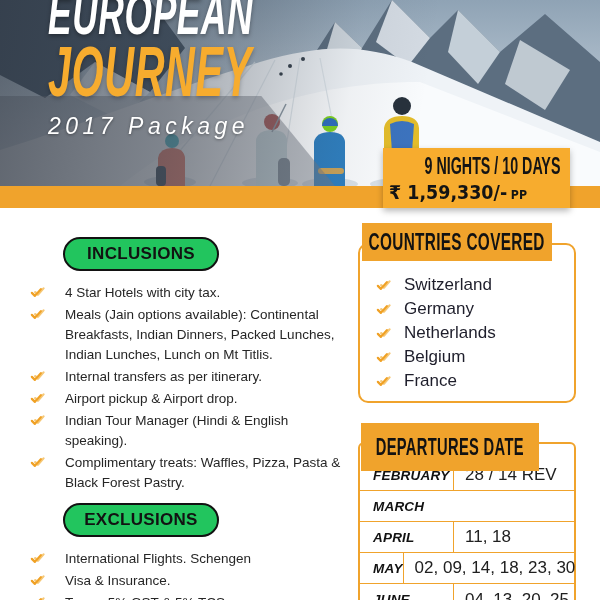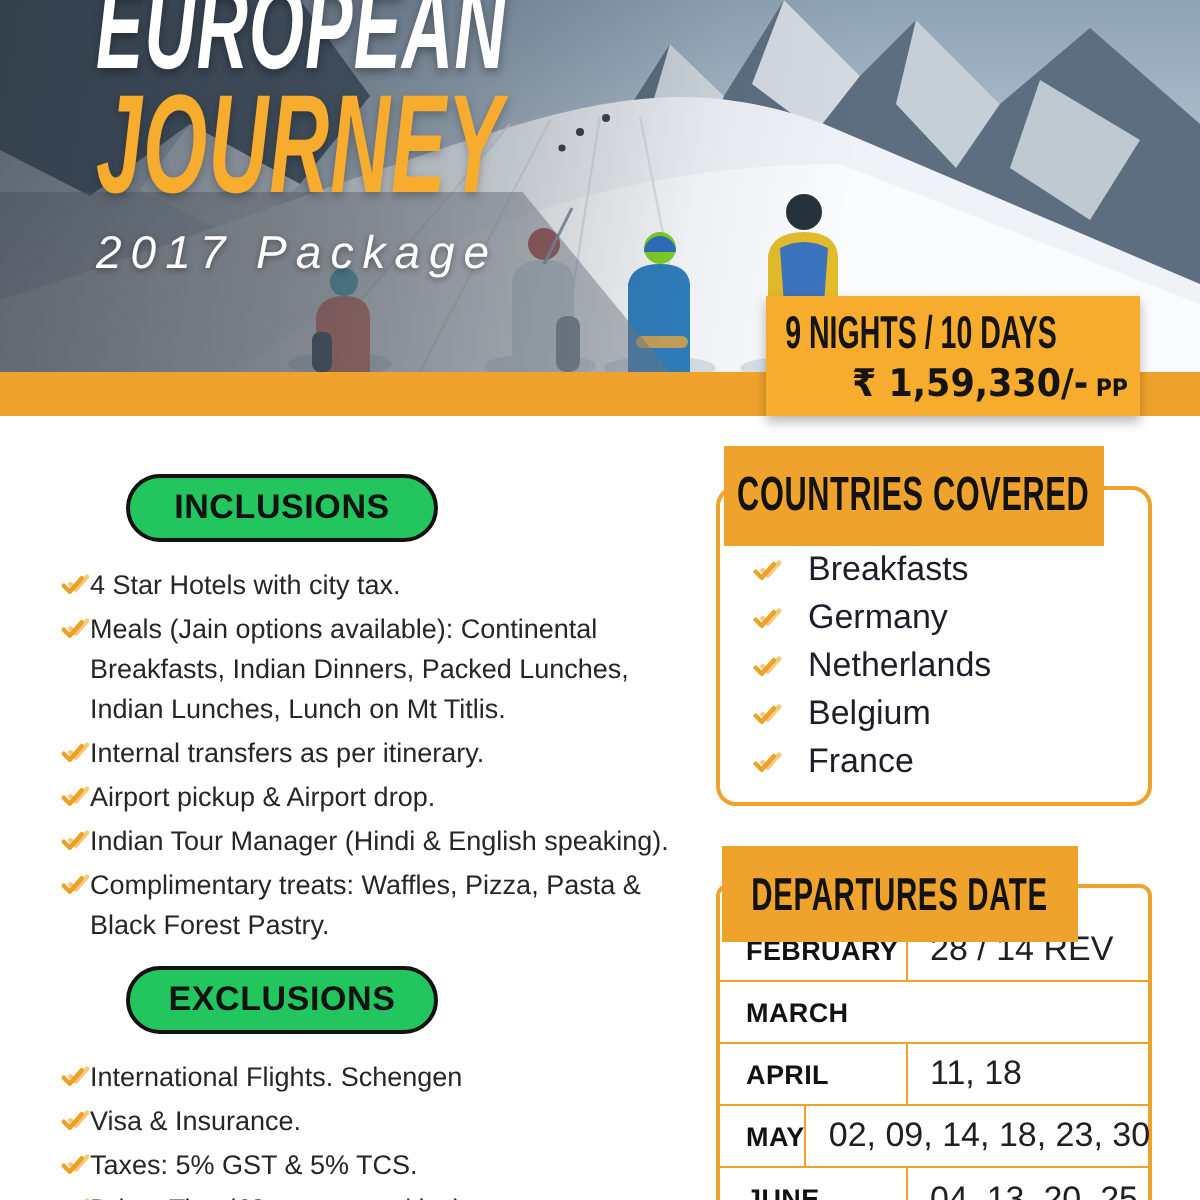--- a/index.html
+++ b/index.html
@@ -37,73 +37,73 @@
   .title-2{top:37px;font-size:70px;color:var(--accent-bright);text-shadow:0 2px 6px rgba(0,0,0,0.25);}
   .subtitle{
     position:absolute;left:48px;top:113px;font-size:23px;letter-spacing:4.5px;
     color:#ffffff;text-shadow:0 1px 3px rgba(0,0,0,0.4);font-weight:400;white-space:nowrap;
   }
   
   .strip{position:absolute;left:0;top:186px;width:600px;height:22px;background:var(--accent);}
   .badge{
     position:absolute;left:383px;top:148px;width:187px;height:60px;
     background:var(--accent-bright);
-    display:flex;flex-direction:column;align-items:flex-end;justify-content:center;gap:1px;
+    display:flex;flex-direction:column;align-items:flex-start;justify-content:center;gap:1px;
     filter:drop-shadow(0 3px 3px rgba(0,0,0,0.28));
   }
   .badge-line1{font-size:23px;font-weight:700;color:#141414;white-space:nowrap;
     transform:scaleX(0.62);transform-origin:center;}
   .badge-line2{display:flex;align-items:baseline;gap:4px;color:#141414;
     font-family:"DejaVu Sans","Liberation Sans",sans-serif;transform:scaleX(0.92);transform-origin:center;}
   .badge-price{font-size:19px;font-weight:700;white-space:nowrap;}
   .badge-pp{font-size:12px;font-weight:700;}
   
   .pill{
     width:152px;height:30px;border:2px solid #121212;border-radius:18px;
     display:flex;align-items:center;justify-content:center;
     font-size:17px;font-weight:700;letter-spacing:0.3px;color:#121212;
     margin-left:33px;background:#22c55e;
   }
   
   .left-col{position:absolute;left:30px;top:237px;width:320px;}
   .check-list{margin:12px 0 0 0;padding:0;list-style:none;}
-  .check-list li{display:flex;align-items:flex-start;gap:0;margin-bottom:2px;}
+  .check-list li{display:flex;align-items:flex-start;gap:20px;margin-bottom:2px;}
   .check-list .txt{font-size:13.5px;line-height:20px;color:#262626;}
   .chk{width:15px;height:13px;flex:0 0 15px;margin-top:3px;}
   .chk-back{stroke:var(--check-light);stroke-width:3;fill:none;stroke-linecap:round;stroke-linejoin:round;}
   .chk-front{stroke:var(--check);stroke-width:3;fill:none;stroke-linecap:round;stroke-linejoin:round;}
   .excl-pill{margin-top:10px;}
   
   .countries-box{
     position:absolute;left:358px;top:243px;width:218px;height:160px;
     border:2px solid var(--accent);border-radius:10px;background:#fff;box-sizing:border-box;
   }
   .sec-header{
     position:absolute;background:var(--accent);
     display:flex;align-items:center;justify-content:center;
     color:#121212;font-weight:700;
   }
   .sec-header .cond{display:inline-block;transform:scaleX(0.64);transform-origin:center;
     white-space:nowrap;font-size:24px;letter-spacing:0.5px;}
-  .countries-header{left:362px;top:223px;width:190px;height:50px;}
+  .countries-header{left:362px;top:223px;width:190px;height:38px;}
   .country-list{margin:0;padding:30px 0 0 16px;list-style:none;}
   .country-list li{display:flex;align-items:center;gap:13px;margin-bottom:4px;}
   .country-list .txt{font-size:17px;line-height:20px;color:#1e1e2b;font-weight:500;}
   .country-list .chk{margin-top:0;}
   .dep-header{left:361px;top:423px;width:178px;height:48px;}
   .dep-header .cond{font-size:23px;}
   .dep-table{
     position:absolute;left:358px;top:442px;width:218px;height:175px;
     border:2px solid var(--accent);border-radius:6px;background:#fff;
     box-sizing:border-box;padding-top:16px;
   }
   .dep-row{display:flex;height:31px;box-sizing:border-box;border-bottom:1.5px solid var(--accent);}
   .dep-row:last-child{border-bottom:none;}
   .dep-month{width:93px;box-sizing:border-box;padding-left:13px;display:flex;align-items:center;
-    font-size:13.5px;font-weight:700;letter-spacing:0.2px;color:#121212;}
+    font-size:13.5px;font-weight:700;letter-spacing:0.2px;color:#121212;font-style:italic;}
   .dep-dates{flex:1;border-left:1.5px solid var(--accent);display:flex;align-items:center;
     padding-left:11px;font-size:17px;color:#202020;white-space:nowrap;}
 </style>
 </head>
 <body>
 
 <div class="page">
 
   <div class="hero">
     <svg viewBox="0 0 600 186" preserveAspectRatio="none">
@@ -253,21 +253,21 @@
     </ul>
   </div>
 
   <div class="countries-box">
     <ul class="country-list">
       <li>
         <svg class="chk" viewBox="0 0 20 16">
             <path class="chk-back" d="M7 7.5 L10.5 11 L18 2.5"></path>
             <path class="chk-front" d="M2.5 8.5 L6.5 12.5 L14.5 3.5"></path>
           </svg>
-        <span class="txt">Breakfasts</span>
+        <span class="txt">Switzerland</span>
       </li>
       <li>
         <svg class="chk" viewBox="0 0 20 16">
             <path class="chk-back" d="M7 7.5 L10.5 11 L18 2.5"></path>
             <path class="chk-front" d="M2.5 8.5 L6.5 12.5 L14.5 3.5"></path>
           </svg>
         <span class="txt">Germany</span>
       </li>
       <li>
         <svg class="chk" viewBox="0 0 20 16">

